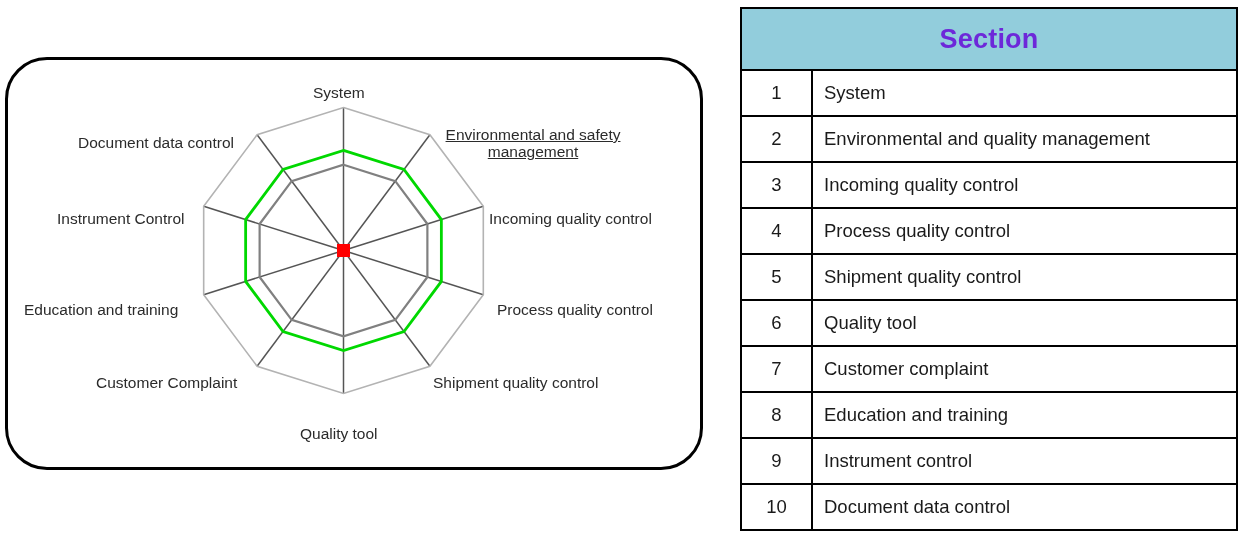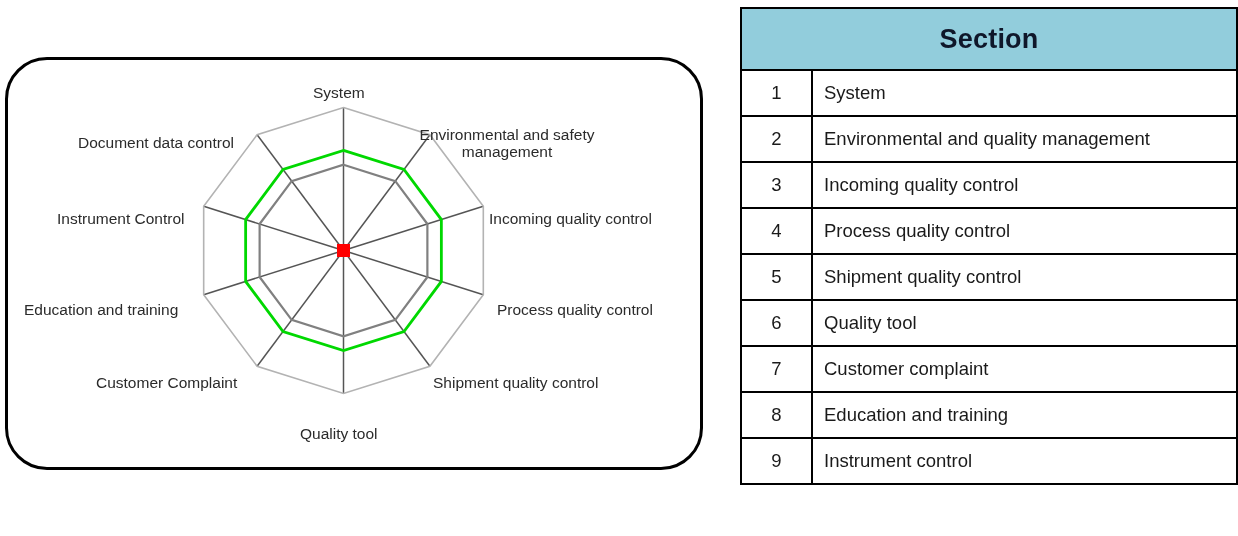--- a/index.html
+++ b/index.html
@@ -67,21 +67,21 @@
   #section-table col.col-num { width: 71px; }
   #section-table col.col-name { width: 425px; }
 
   #section-table th.section-header {
     background: #92cddc;
     border: 2px solid #000000;
     height: 58px;
     font-family: "Liberation Sans", sans-serif;
     font-size: 27px;
     font-weight: bold;
-    color: #0f172a;
+    color: #6d28d9;
     text-align: center;
     vertical-align: middle;
     letter-spacing: 0.2px;
   }
   #section-table td {
     border: 2px solid #000000;
     height: 42px;
     font-family: "Liberation Sans", sans-serif;
     font-size: 18.5px;
     color: #1a1a1a;
@@ -119,21 +119,21 @@
     <polygon id="ring-outer" fill="none" stroke="#b3b3b3" stroke-width="1.6" points="343.50,107.50 429.90,134.81 483.31,206.31 483.31,294.69 429.90,366.19 343.50,393.50 257.10,366.19 203.69,294.69 203.69,206.31 257.10,134.81"></polygon>
     <polygon id="ring-target" fill="none" stroke="#808080" stroke-width="2.2" points="343.50,164.70 395.34,181.09 427.38,223.99 427.38,277.01 395.34,319.91 343.50,336.30 291.66,319.91 259.62,277.01 259.62,223.99 291.66,181.09"></polygon>
     <polygon id="ring-score" fill="none" stroke="#00d800" stroke-width="2.8" points="343.50,150.40 403.98,169.52 441.36,219.57 441.36,281.43 403.98,331.48 343.50,350.60 283.02,331.48 245.64,281.43 245.64,219.57 283.02,169.52"></polygon>
     <rect id="center-marker" x="337" y="244" width="13" height="13" fill="#ff0000"></rect>
   </svg>
 
   <div class="radar-label" style="left:313px; top:84px;">
     <span>System</span>
   </div>
 
-  <div class="radar-label multi" style="left:412px; top:126px; width:190px;">
+  <div class="radar-label multi" style="left:438px; top:126px; width:190px;text-decoration:underline;">
     <span>Environmental and safety</span><br>
     <span>management</span>
   </div>
 
   <div class="radar-label" style="left:489px; top:210px;">
     <span>Incoming quality control</span>
   </div>
 
   <div class="radar-label" style="left:497px; top:301px;">
     <span>Process quality control</span>
@@ -204,16 +204,20 @@
           <td class="cell-name">Customer complaint</td>
         </tr>
         <tr>
           <td class="cell-num">8</td>
           <td class="cell-name">Education and training</td>
         </tr>
         <tr>
           <td class="cell-num">9</td>
           <td class="cell-name">Instrument control</td>
         </tr>
+        <tr>
+          <td class="cell-num">10</td>
+          <td class="cell-name">Document data control</td>
+        </tr>
       </tbody>
   </table>
 
 </div>
 
 </body></html>

